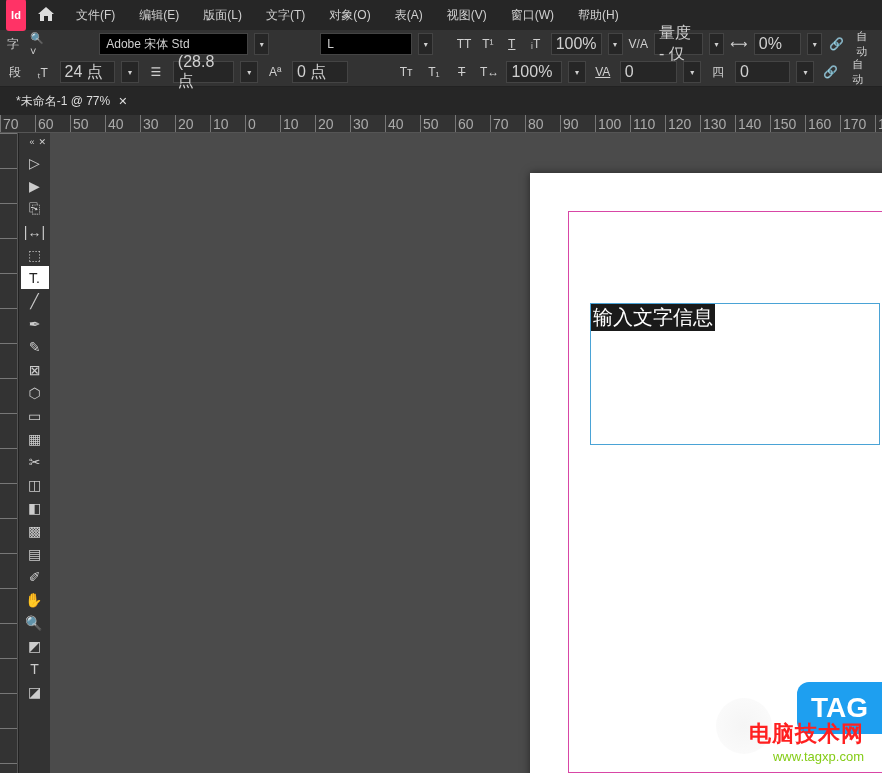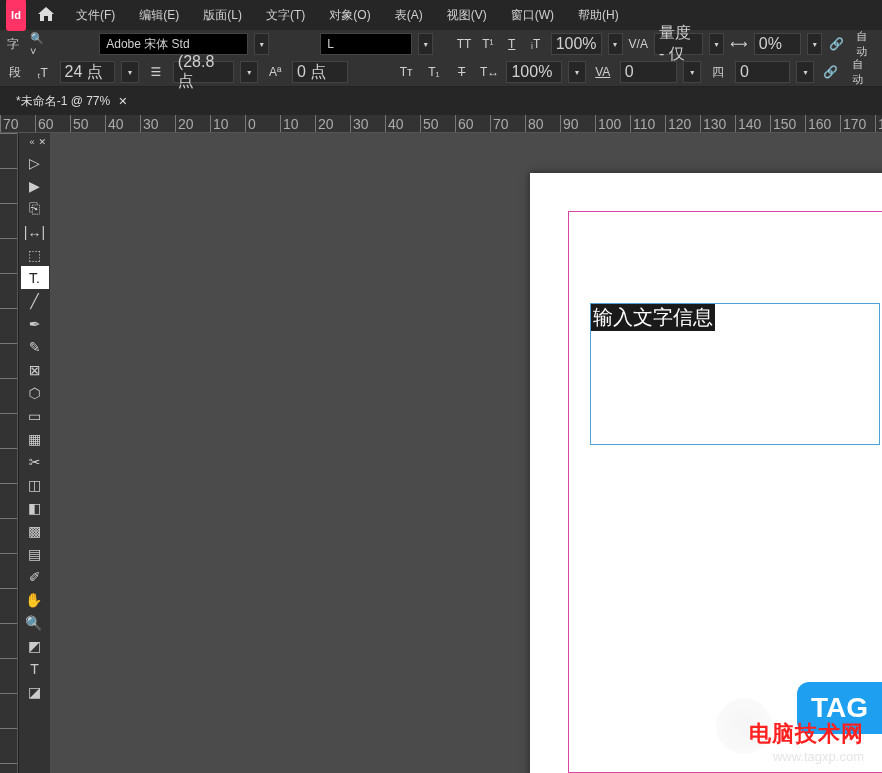--- a/index.html
+++ b/index.html
@@ -237,21 +237,21 @@
 }
 
 
 .watermark {
   position: absolute;
   right: 18px;
   bottom: 10px;
   text-align: right;
 }
 .wm-title { color: #ff2020; font-size: 22px; font-weight: bold; letter-spacing: 1px; }
-.wm-url { color: #e5e5e5; font-size: 13px; }
+.wm-url { color: #84cc16; font-size: 13px; }
 .tag-badge {
   position: absolute;
   right: 0;
   bottom: 40px;
   background: #1e9ff0;
   color: #fff;
   font-size: 28px;
   font-weight: bold;
   padding: 10px 14px;
   border-radius: 12px 0 0 12px;

